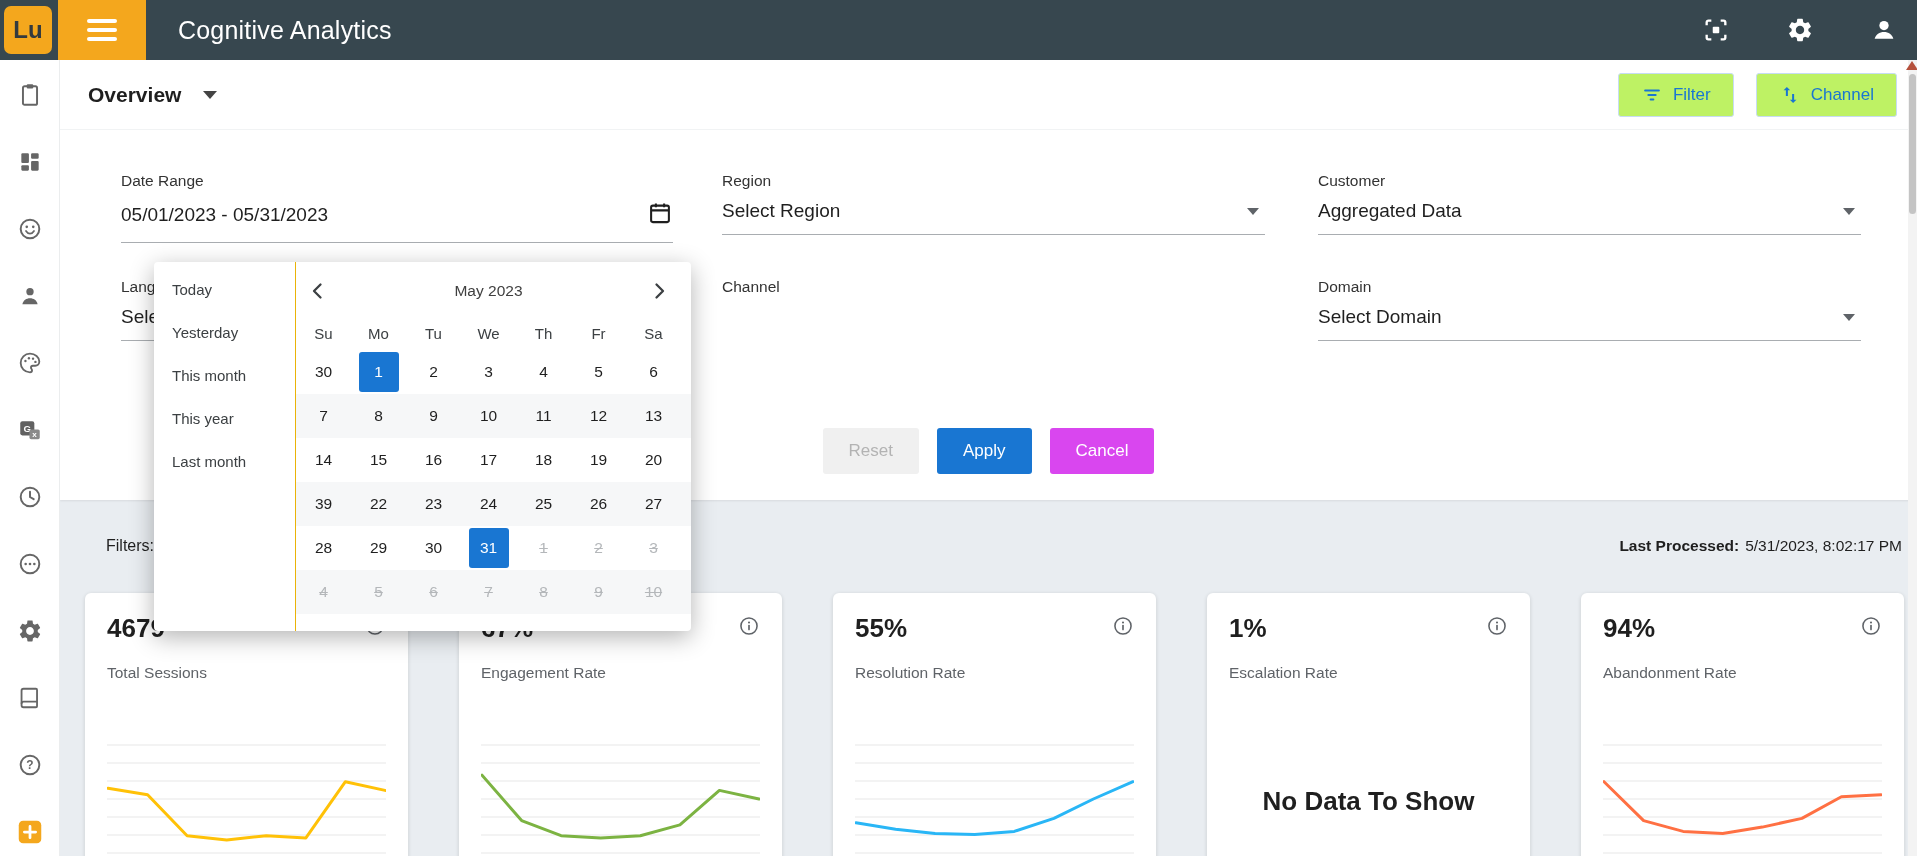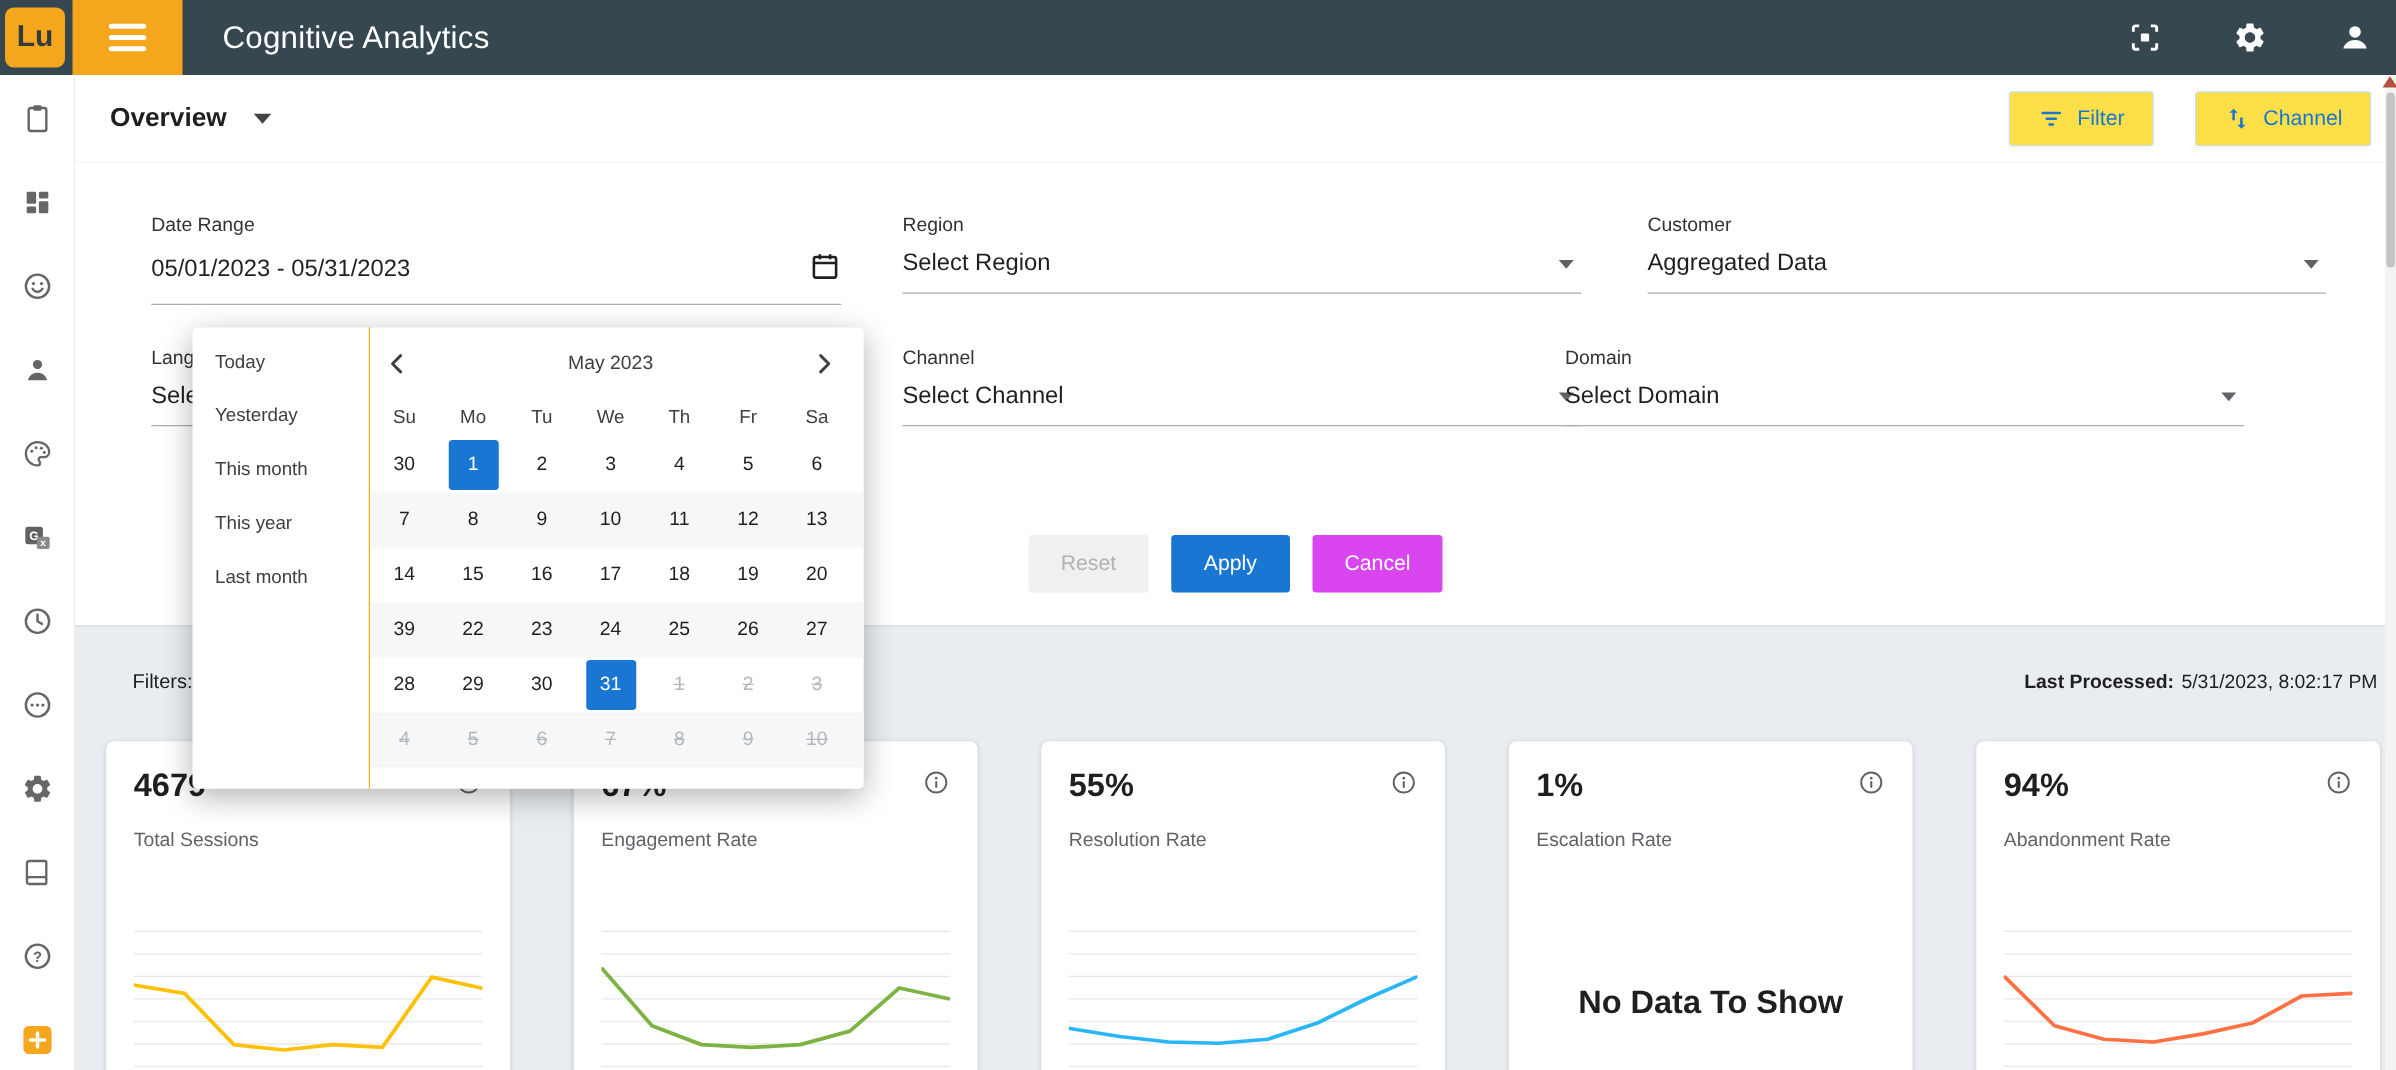--- a/index.html
+++ b/index.html
@@ -31,33 +31,33 @@
 
   
   .panel{position:absolute;left:60px;top:60px;right:0;height:440px;background:#fff;z-index:10;
          box-shadow:0 1px 2px rgba(0,0,0,.08);}
   .view-header{position:absolute;left:0;top:0;right:0;height:70px;display:flex;align-items:center;
                padding:0 20px 0 28px;border-bottom:1px solid #f1f3f4;box-sizing:border-box;}
   .vh-title{font-size:21px;font-weight:700;color:#1f1f1f;}
   .vh-caret{width:0;height:0;border-left:7px solid transparent;border-right:7px solid transparent;
             border-top:8px solid #444;margin-left:22px;cursor:pointer;}
   .vh-buttons{margin-left:auto;display:flex;gap:22px;}
-  .btn-outline{display:flex;align-items:center;gap:10px;height:44px;padding:0 22px;background:#fde047;
+  .btn-outline{display:flex;align-items:center;gap:10px;height:44px;padding:0 22px;background:#bef264;
                border:1px solid #c7dcf3;border-radius:3px;color:#1976D2;font-size:17px;font-weight:500;
-               cursor:pointer;font-family:inherit;margin-left:11px;}
+               cursor:pointer;font-family:inherit;}
   .btn-outline svg{width:22px;height:22px;}
 
   
   .field{position:absolute;}
   .f-dr{left:61px;top:112px;width:552px;}
   .f-region{left:662px;top:112px;width:543px;}
   .f-customer{left:1258px;top:112px;width:543px;}
   .f-language{left:61px;top:218px;width:552px;}
   .f-channel{left:662px;top:218px;width:543px;}
-  .f-domain{left:1192px;top:218px;width:543px;}
+  .f-domain{left:1258px;top:218px;width:543px;}
   .f-label{font-size:15.5px;font-weight:500;color:#333;}
   .f-control{margin-top:10px;display:flex;align-items:center;justify-content:space-between;
              border-bottom:1px solid #a9adb1;padding-bottom:12px;cursor:pointer;}
   .f-value{font-size:19px;color:#1f1f1f;}
   .f-caret{width:0;height:0;border-left:6px solid transparent;border-right:6px solid transparent;
            border-top:7px solid #5f6368;margin-right:6px;}
   .f-cal svg{width:26px;height:26px;}
   .fp-buttons{position:absolute;left:0;right:0;top:368px;display:flex;justify-content:center;gap:18px;}
   .btn{height:46px;border:none;border-radius:3px;font-size:17px;font-weight:500;padding:0 26px;
        cursor:pointer;font-family:inherit;}
@@ -307,24 +307,20 @@
   <div class="field f-language">
     <div class="f-label">Language</div>
     <div class="f-control">
       <span class="f-value">Select Language</span>
       <span class="f-caret"></span>
     </div>
   </div>
 
   <div class="field f-channel">
     <div class="f-label">Channel</div>
-    <div class="f-control">
-      <span class="f-value">Select Channel</span>
-      <span class="f-caret"></span>
-    </div>
   </div>
 
   <div class="field f-domain">
     <div class="f-label">Domain</div>
     <div class="f-control">
       <span class="f-value">Select Domain</span>
       <span class="f-caret"></span>
     </div>
   </div>
 

